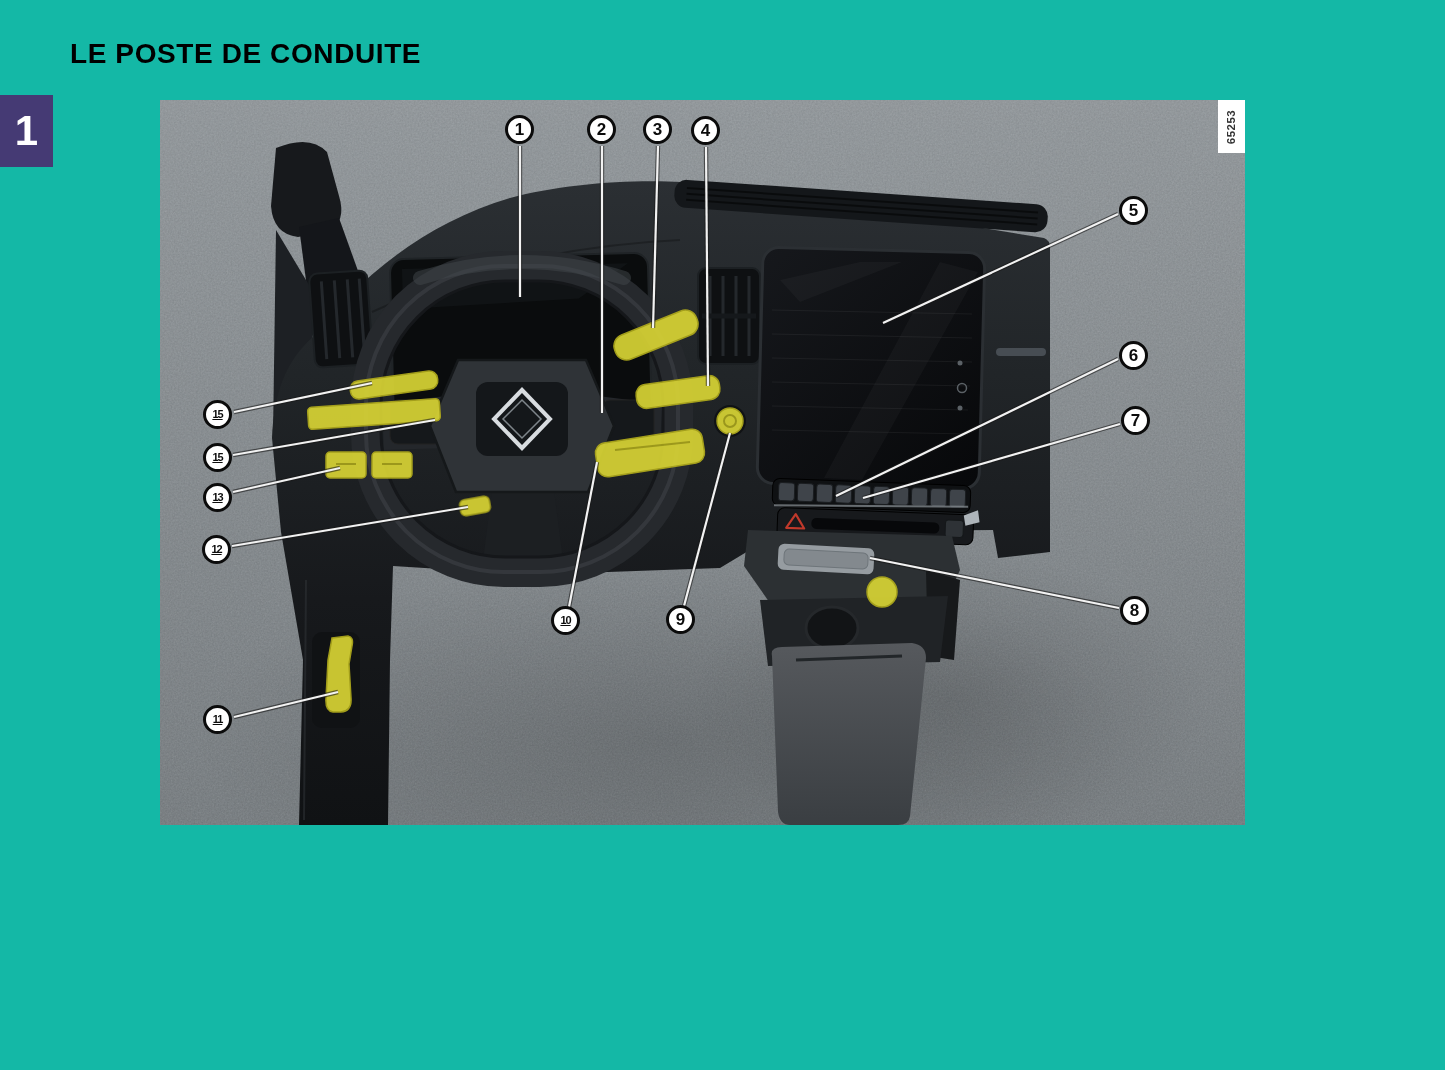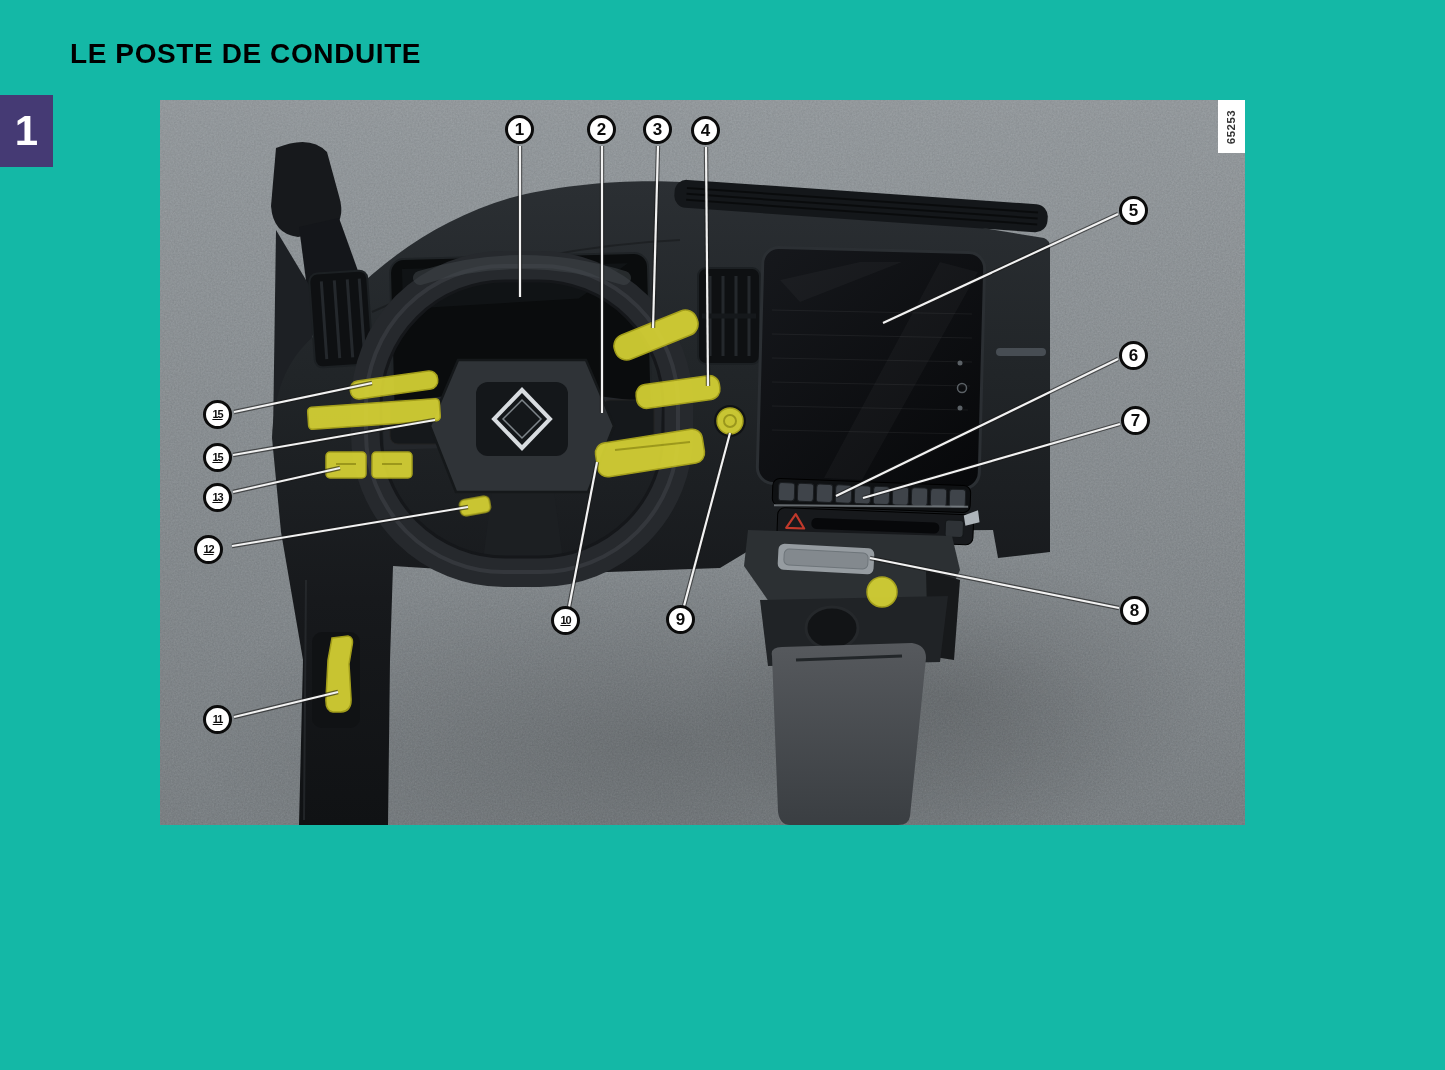--- a/index.html
+++ b/index.html
@@ -265,19 +265,19 @@
       <div class="callout" style="left: 442px; top: 30px;">2</div>
       <div class="callout" style="left: 498px; top: 30px;">3</div>
       <div class="callout" style="left: 546px; top: 31px;">4</div>
       <div class="callout" style="left: 974px; top: 111px;">5</div>
       <div class="callout" style="left: 974px; top: 256px;">6</div>
       <div class="callout" style="left: 976px; top: 321px;">7</div>
       <div class="callout" style="left: 975px; top: 511px;">8</div>
       <div class="callout" style="left: 521px; top: 520px;">9</div>
       <div class="callout two" style="left: 406px; top: 521px;">10</div>
       <div class="callout two" style="left: 58px; top: 620px; text-align: center;">11</div>
-      <div class="callout two" style="left: 49px; top: 450px;">12</div>
+      <div class="callout two" style="left: 57px; top: 450px;">12</div>
       <div class="callout two" style="left: 58px; top: 398px;">13</div>
       <div class="callout two" style="left: 58px; top: 358px;">15</div>
       <div class="callout two" style="left: 58px; top: 315px;">15</div>
     </div>
 
 </div>
 
 </body></html>

